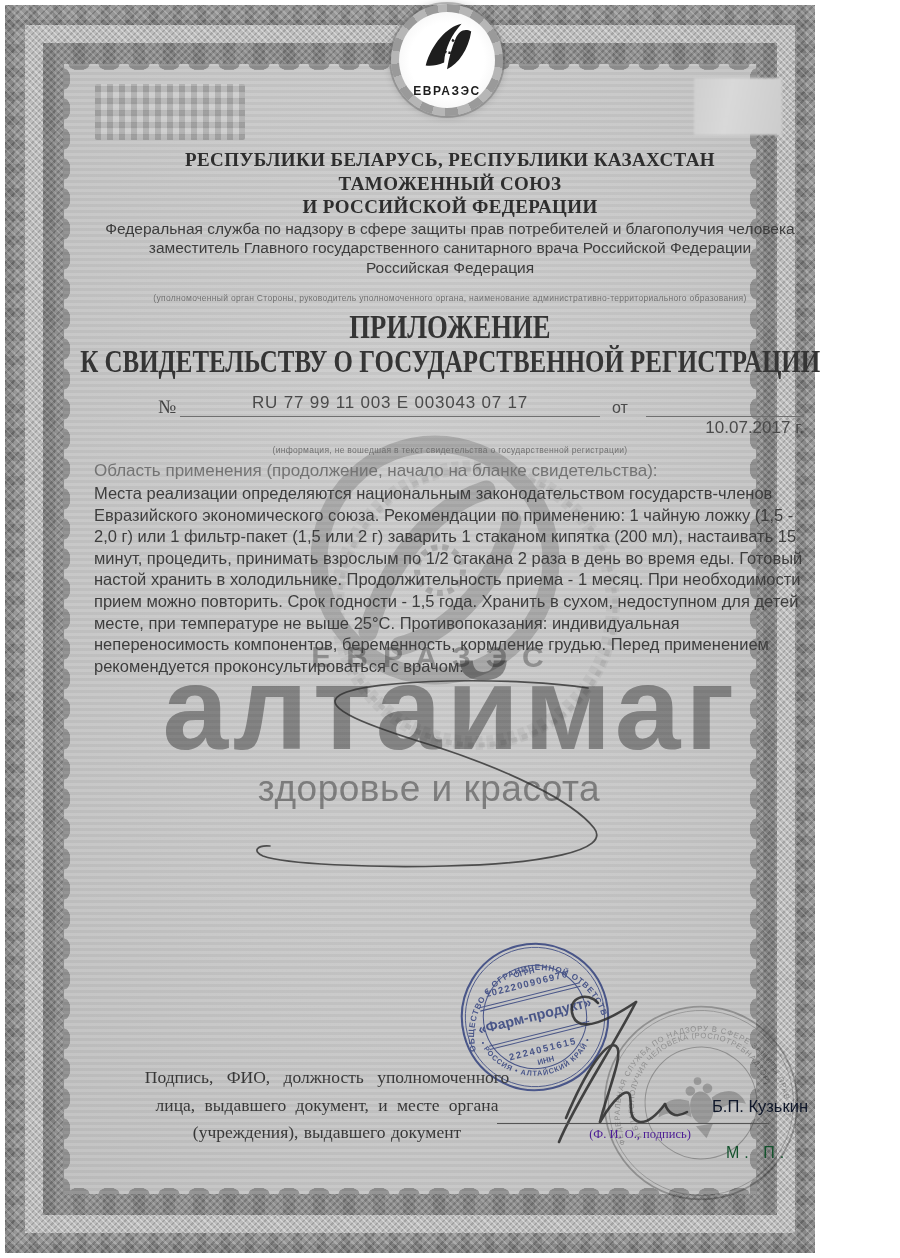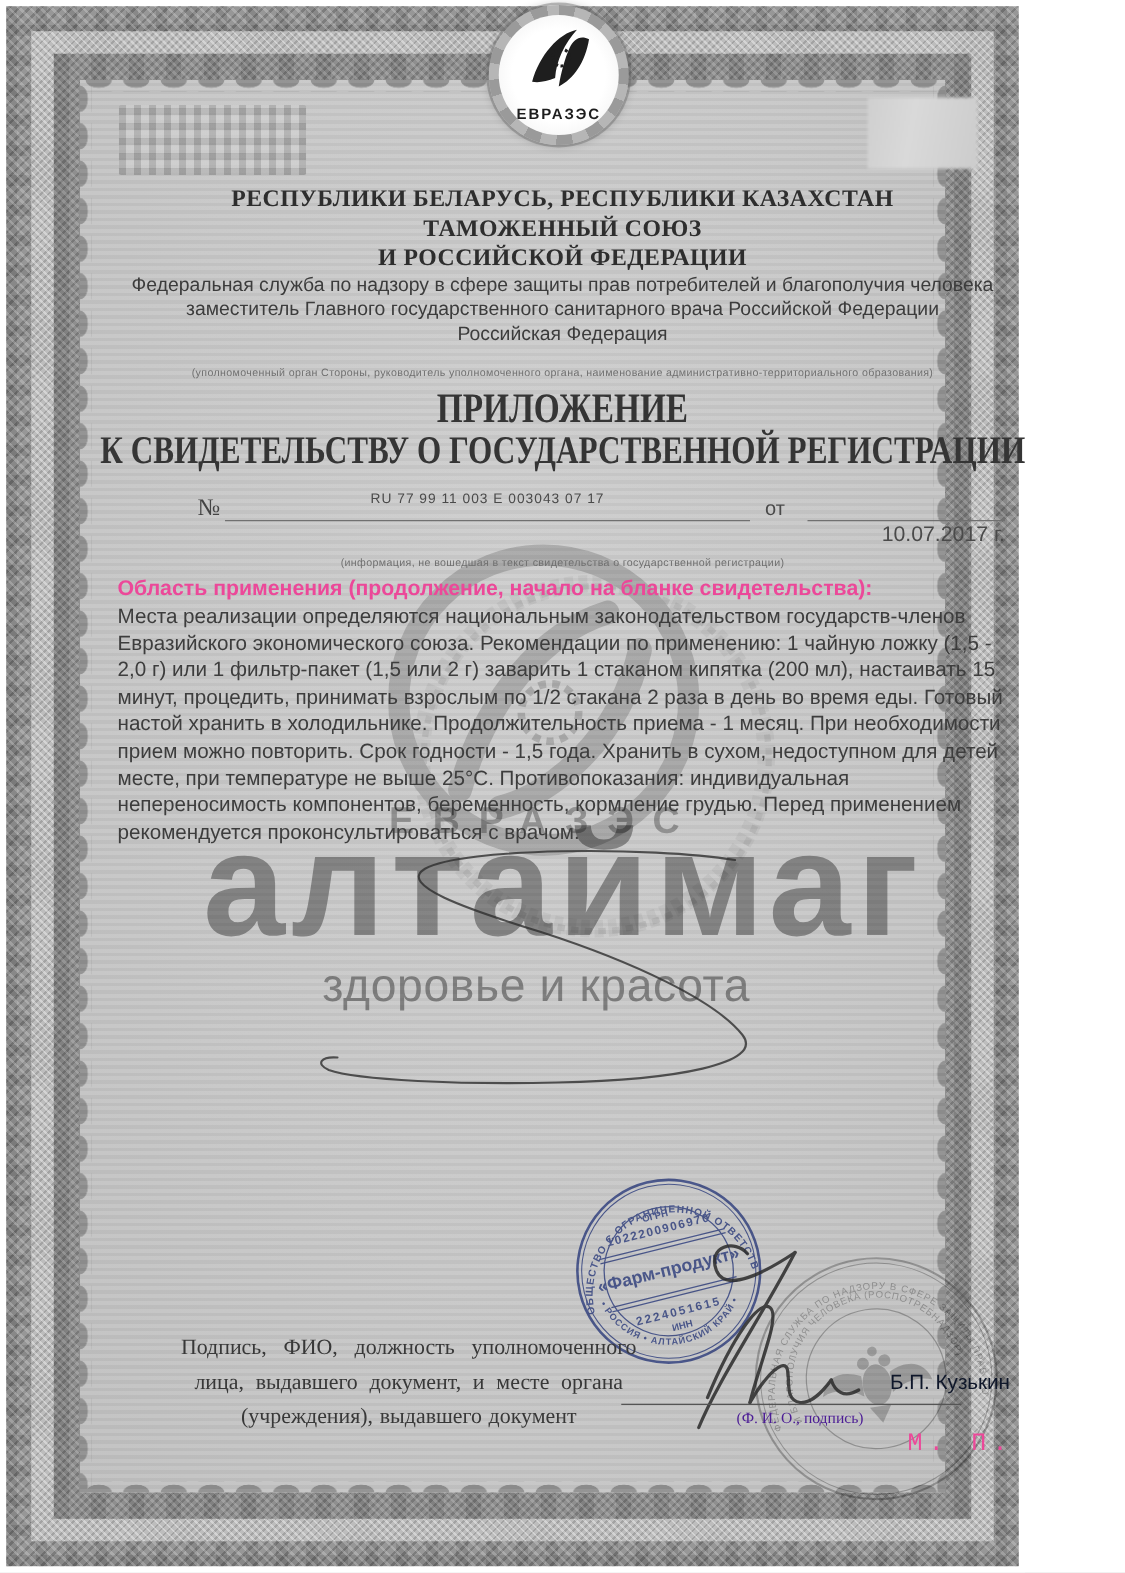--- a/index.html
+++ b/index.html
@@ -66,28 +66,28 @@
   .title{position:absolute;left:0;top:310px;width:900px;text-align:center;z-index:2;
      font-family:"Liberation Serif",serif;font-weight:bold;color:#353535;}
   .title .t1{font-size:31px;line-height:34px;white-space:nowrap;}
   .title .t2{font-size:29px;line-height:34px;white-space:nowrap;}
   .title .t1 span,.title .t2 span{display:inline-block;transform:scaleX(.86) scaleY(1.08);}
 
   
   .numrow{position:absolute;left:0;top:0;width:900px;z-index:2;}
   .no-label{position:absolute;left:158px;top:396px;font-family:"Liberation Serif",serif;font-size:19px;color:#444;}
   .no-line{position:absolute;left:180px;top:416px;width:420px;border-top:1.4px solid #707070;}
-  .no-value{position:absolute;left:180px;top:393px;width:420px;text-align:center;font-size:11px;letter-spacing:.8px;color:#4a4a4a;}
+  .no-value{position:absolute;left:180px;top:393px;width:420px;text-align:center;font-size:17px;letter-spacing:.8px;color:#4a4a4a;}
   .ot-label{position:absolute;left:612px;top:399px;font-size:16px;color:#4a4a4a;}
   .date-line{position:absolute;left:646px;top:416px;width:158px;border-top:1.4px solid #707070;}
   .date-value{position:absolute;left:646px;top:393px;width:158px;text-align:right;font-size:17px;color:#4a4a4a;margin-top:25px;}
 
   
   .body-text{position:absolute;left:94px;top:460px;width:724px;z-index:3;}
-  .body-heading{font-weight:bold;font-size:17px;line-height:22px;color:#ec4899;}
+  .body-heading{font-weight:normal;font-size:17px;line-height:22px;color:#737373;}
   .body-para{font-size:16.5px;line-height:21.6px;color:#3d3d3d;margin-top:1px;}
 
   
   .wm{mix-blend-mode:multiply;}
   .wm-emblem{position:absolute;left:250px;top:420px;width:440px;height:340px;z-index:1;opacity:.30;}
   .wm-evrazes{position:absolute;left:0;top:640px;width:870px;text-align:center;z-index:1;
      font-weight:bold;font-size:30px;letter-spacing:15px;color:#8d8d8d;opacity:.65;}
   .wm-brand{position:absolute;left:0;top:648px;width:902px;text-align:center;z-index:2;
      font-weight:bold;font-size:118px;letter-spacing:5px;color:#9d9d9d;opacity:.92;line-height:120px;}
   .wm-tagline{position:absolute;left:-22px;top:768px;width:902px;text-align:center;z-index:2;
@@ -105,21 +105,21 @@
   .footer-left{position:absolute;left:92px;top:1064px;width:470px;z-index:4;
      font-family:"Liberation Serif",serif;font-size:17.5px;line-height:27.5px;color:#383838;text-align:center;}
   .footer-left .fl1{word-spacing:9px;}
   .footer-left .fl2{word-spacing:5px;}
   .footer-left .fl3{word-spacing:1px;}
   .signer-name{position:absolute;left:712px;top:1097px;font-size:16.5px;color:#0f172a;z-index:5;text-align:right;}
   .sig-line{position:absolute;left:497px;top:1123px;width:272px;border-top:1.4px solid #555;z-index:5;}
   .sig-caption{position:absolute;left:555px;top:1127px;width:170px;text-align:center;z-index:5;
      font-family:"Liberation Serif",serif;font-size:12.5px;color:#4c1d95;}
   .seal-mark{position:absolute;left:726px;top:1144px;z-index:5;
-     font-family:Liberation Mono, monospace;font-size:20px;letter-spacing:5px;color:#ec4899;}
+     font-family:Liberation Sans, sans-serif;font-size:16px;letter-spacing:5px;color:#14532d;}
 </style>
 </head>
 <body>
 
 <div class="doc">
 
   <div class="frame1"></div>
   <div class="frame2"></div>
   <div class="frame3"></div>
   <div class="paper">

